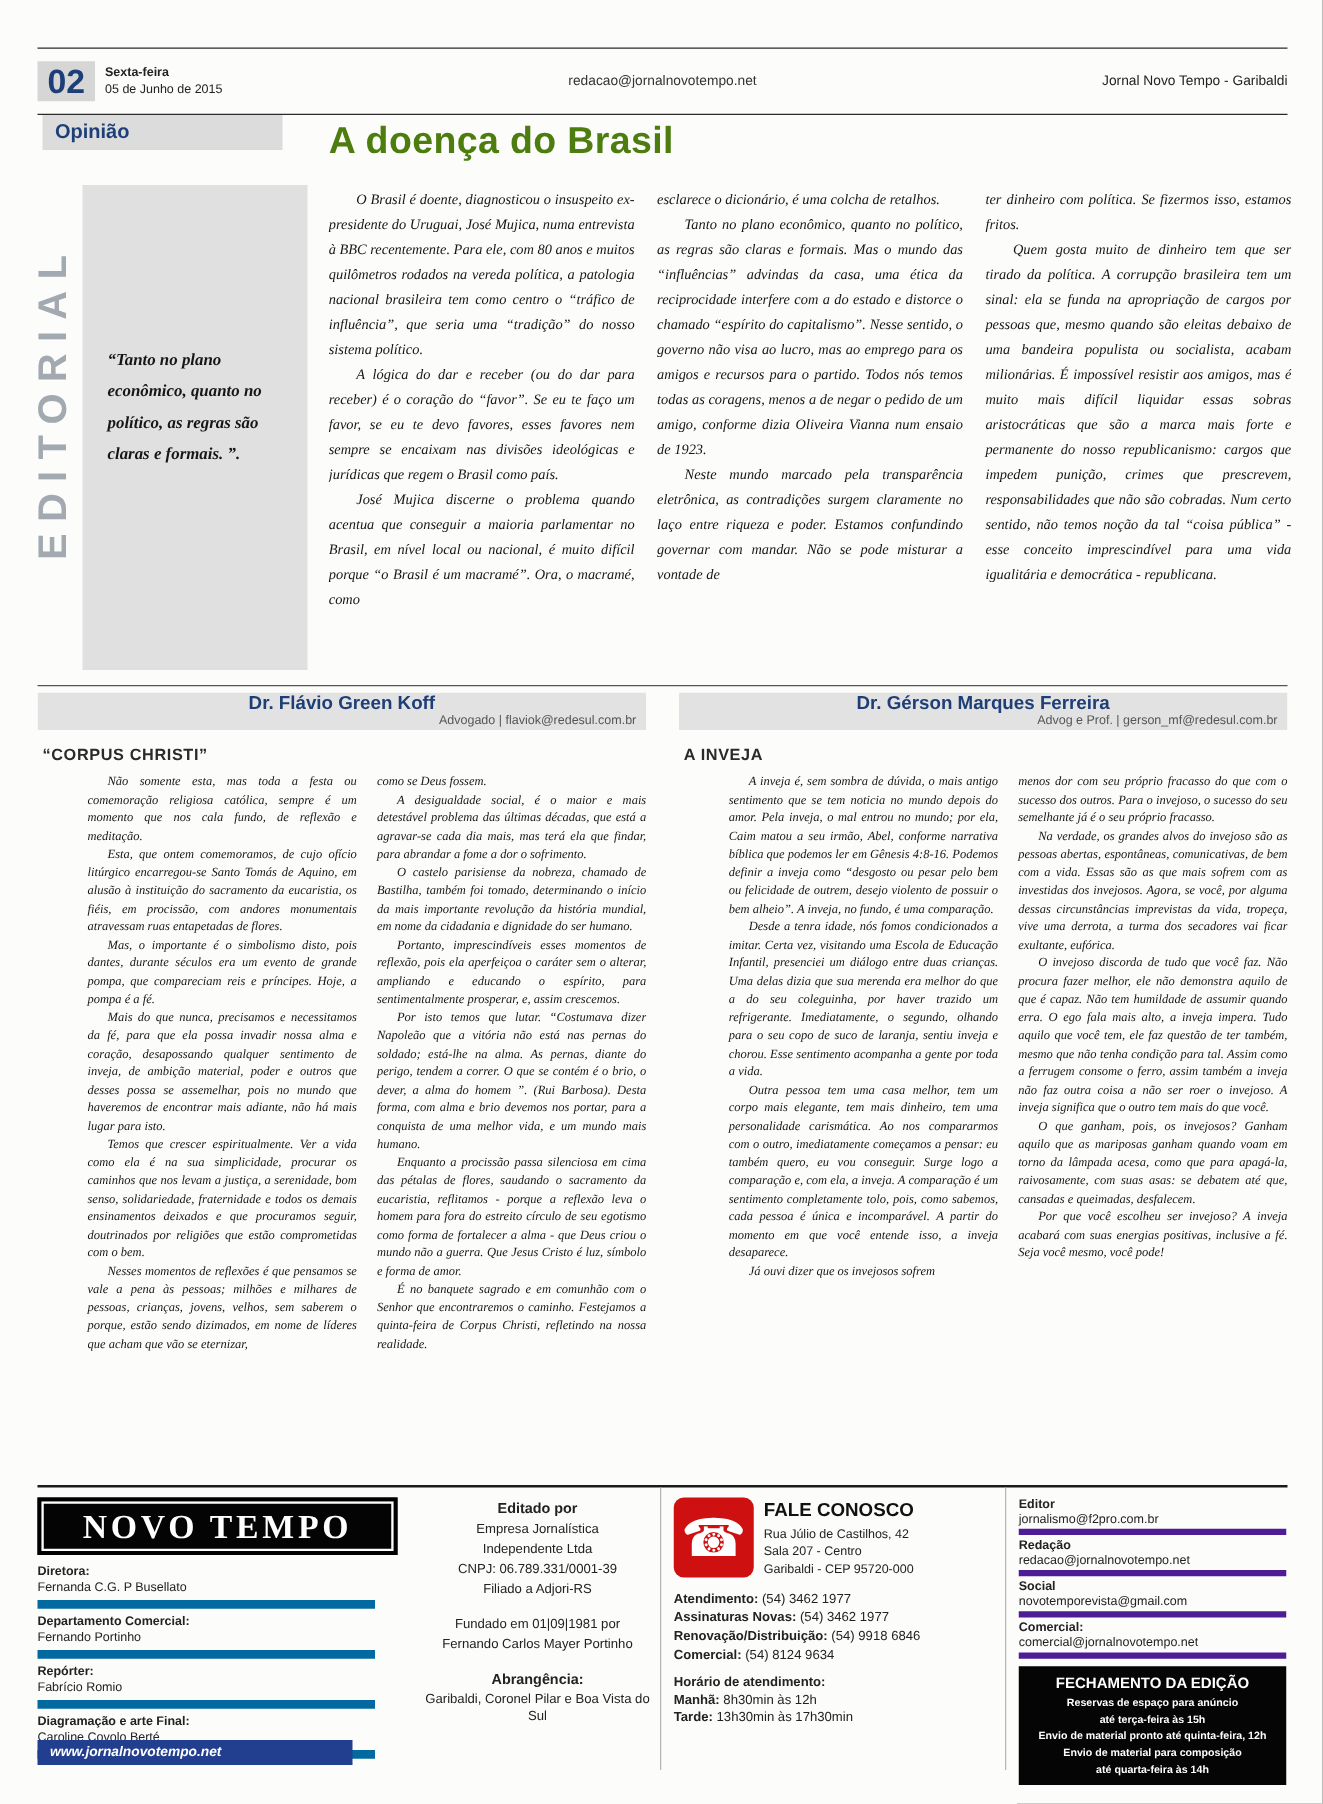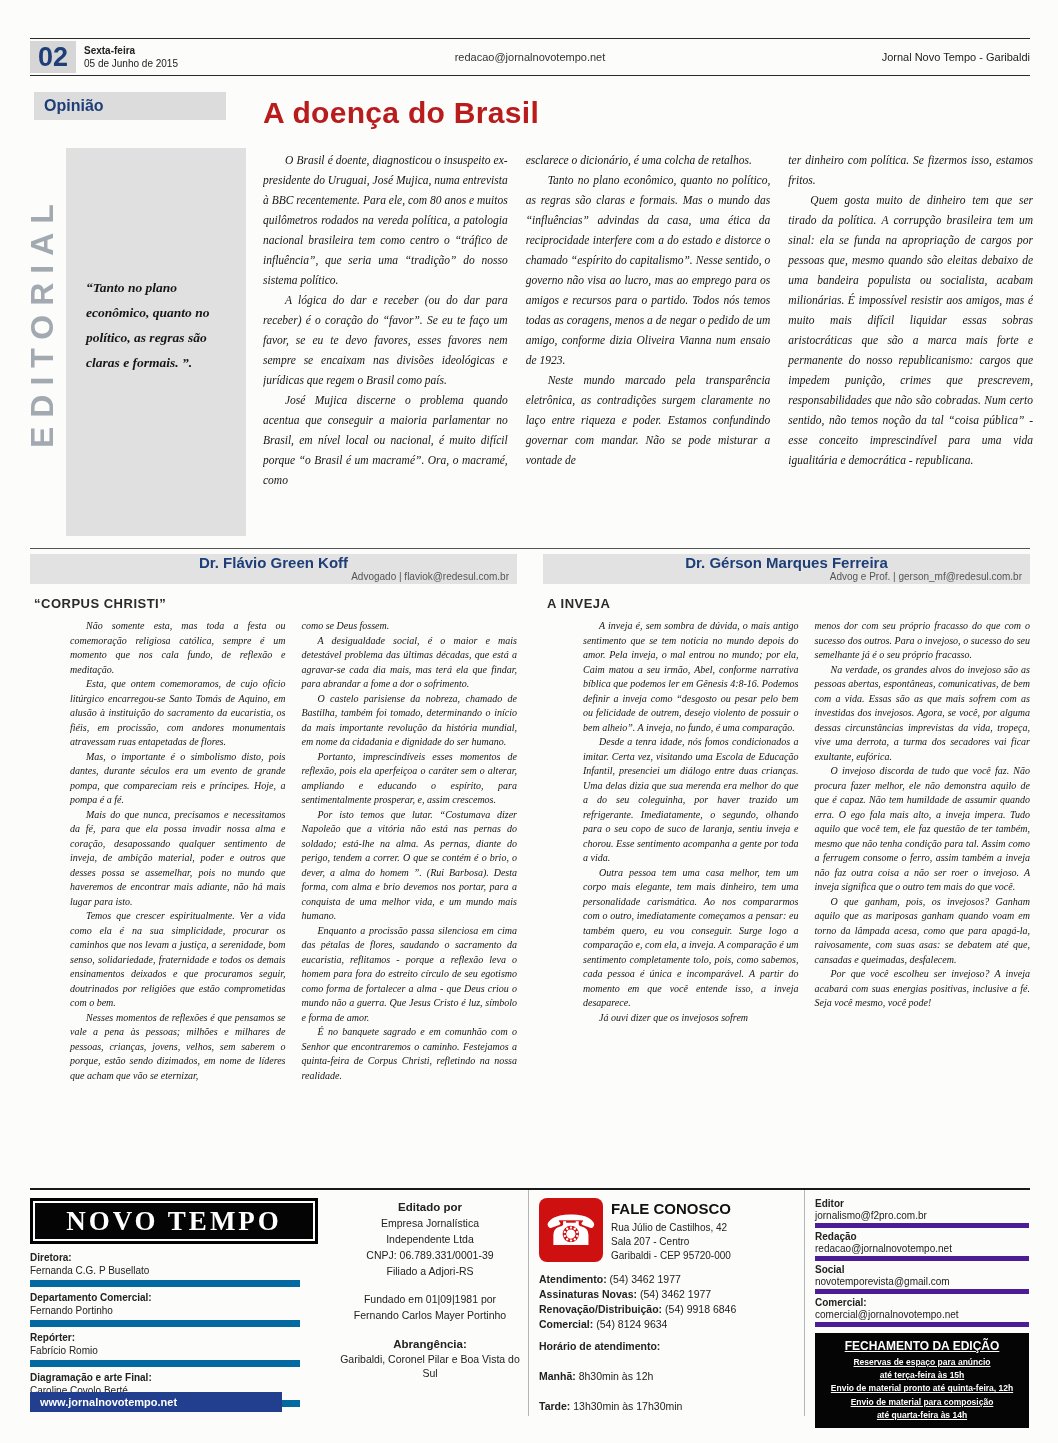--- a/index.html
+++ b/index.html
@@ -1,29 +1,29 @@
 <!DOCTYPE html>
 <html><head>
 <meta charset="utf-8">
 <style>
   html,body{margin:0;padding:0;background:#8a8a8a;}
   .page{position:relative;width:1058px;height:1443px;background:#fcfcfb;margin:0 auto;overflow:hidden;font-family:"Liberation Serif",serif;}
   .page *{box-sizing:border-box;}
 
   
-  .masthead{position:absolute;left:30px;top:38px;width:1000px;height:38px;border-top:1px solid #2a2a2a;border-bottom:1px solid #2a2a2a;display:flex;align-items:center;font-family:"Liberation Sans",sans-serif;justify-content:flex-end;}
+  .masthead{position:absolute;left:30px;top:38px;width:1000px;height:54px;border-top:1px solid #2a2a2a;border-bottom:1px solid #2a2a2a;display:flex;align-items:center;font-family:"Liberation Sans",sans-serif;justify-content:flex-end;}
   .pagenum{width:46px;height:32px;background:#d6d6d6;color:#1d3e77;font-weight:bold;font-size:27px;display:flex;align-items:center;justify-content:center;}
   .daydate{margin-left:8px;font-size:10px;line-height:1.3;color:#222;}
   .daydate .day{font-weight:bold;}
   .m-center{position:absolute;left:50%;transform:translateX(-50%);font-size:11px;color:#333;}
   .m-right{margin-left:auto;font-size:11px;color:#222;}
 
   
   .opiniao{position:absolute;left:34px;top:92px;width:192px;height:28px;background:#dcdcdc;color:#1d3e77;font:bold 16px "Liberation Sans",sans-serif;line-height:28px;padding-left:10px;}
-  .ed-title{position:absolute;left:263px;top:96px;margin:0;font:bold 30px "Liberation Sans",sans-serif;color:#b91c1c;letter-spacing:.3px;}
+  .ed-title{position:absolute;left:263px;top:96px;margin:0;font:bold 30px "Liberation Sans",sans-serif;color:#4d7c0f;letter-spacing:.3px;}
 
   
   .quote-box{position:absolute;left:66px;top:148px;width:180px;height:388px;background:#e0e0e0;}
   .quote{padding:128px 14px 0 20px;font:italic bold 13.5px/1.85 "Liberation Serif",serif;color:#161616;}
   .vertical-label{position:absolute;left:24px;top:448px;transform:rotate(-90deg);transform-origin:0 0;font:bold 32px "Liberation Sans",sans-serif;letter-spacing:9px;color:#a3a9b0;white-space:nowrap;}
 
   
   .ed-cols{position:absolute;left:263px;top:150px;width:770px;height:396px;display:flex;gap:18px;overflow:hidden;justify-content:center;}
   .ed-col{flex:1;}
   .ed-col p{margin:0;font:italic 11.5px/1.74 "Liberation Serif",serif;text-align:justify;text-indent:22px;color:#151515;}
@@ -41,42 +41,42 @@
   .a-col p{margin:0;font:italic 10px/1.45 "Liberation Serif",serif;text-align:justify;text-indent:16px;color:#151515;}
   .a-col.cont p:first-child{text-indent:0;}
 
   
   .footer{position:absolute;left:30px;top:1188px;width:1000px;height:228px;border-top:2px solid #1a1a1a;display:flex;font-family:"Liberation Sans",sans-serif;color:#222;}
   .f-left{width:302px;padding:8px 10px 0 0;position:relative;}
   .logo{width:288px;height:46px;background:#040404;color:#fff;font:bold 27px/40px "Liberation Serif",serif;text-align:center;letter-spacing:3px;border:3px solid #000;box-shadow:inset 0 0 0 2px #fff;}
   .staff{margin-top:7px;font-size:10px;}
   .staff .entry{margin-bottom:4px;line-height:1.3;border-bottom:7px solid #0369a1;padding-bottom:3px;width:270px;}
   .staff .role{font-weight:bold;display:block;}
-  .site-bar{position:absolute;left:0;bottom:4px;width:252px;background:#223f8f;color:#fff;font-weight:bold;font-size:11px;padding:4px 10px;}
+  .site-bar{position:absolute;left:0;bottom:4px;width:252px;background:#223f8f;color:#fff;font-weight:bold;font-size:11px;padding:4px 10px;font-style:italic;}
 
   .f-pub{width:196px;padding:10px 8px 0;text-align:center;font-size:10.5px;line-height:1.35;}
   .f-pub .bold{font-weight:bold;font-size:11.5px;}
   .f-pub .plines p{margin:0 0 2px;}
   .f-pub .gap{margin-top:14px;}
 
   .f-contact{width:276px;border-left:1px solid #b5b5b5;padding:8px 10px 0;font-size:10.5px;}
   .c-top{display:flex;gap:8px;}
   .phone-box{width:64px;height:64px;background:#cf1010;border-radius:8px;color:#fff;display:flex;align-items:center;justify-content:center;font-size:42px;flex:0 0 auto;}
   .c-title{font-weight:bold;font-size:15px;color:#111;margin:2px 0 4px;}
   .c-addr p{margin:0;font-size:10px;line-height:1.4;}
   .c-lines{margin-top:10px;}
   .c-line{margin-bottom:3px;}
   .lbl{font-weight:bold;}
   .hours-label{font-weight:bold;margin-top:10px;}
-  .hour{margin-top:18px;}
+  .hour{margin-top:2px;}
 
   .f-mail{flex:1;border-left:1px solid #b5b5b5;padding:8px 0 0 10px;font-size:10px;}
   .mail-entry{margin-bottom:3px;width:214px;}
   .mail-entry .val{display:block;border-bottom:5px solid #4c1d95;padding-bottom:2px;margin-top:1px;}
-  .closing{margin-top:6px;width:214px;background:#050505;color:#fff;padding:6px 4px;text-align:center;text-decoration:underline;}
+  .closing{margin-top:6px;width:214px;background:#050505;color:#fff;padding:6px 4px;text-align:center;}
   .closing-title{font-weight:bold;font-size:12px;margin-bottom:3px;}
   .closing-lines p{margin:0;font-weight:bold;font-size:8.5px;line-height:1.55;}
 </style>
 </head>
 <body>
 
 <div class="page">
 
   <div class="masthead">
     <div class="pagenum">02</div>

